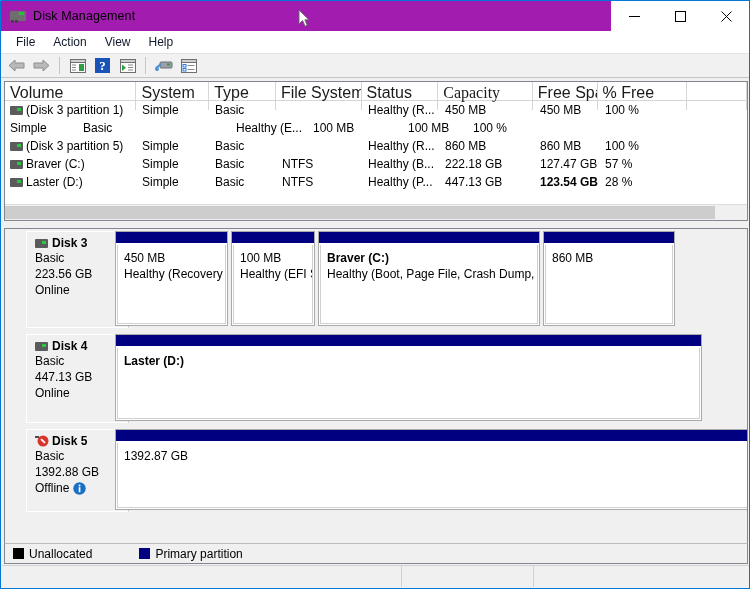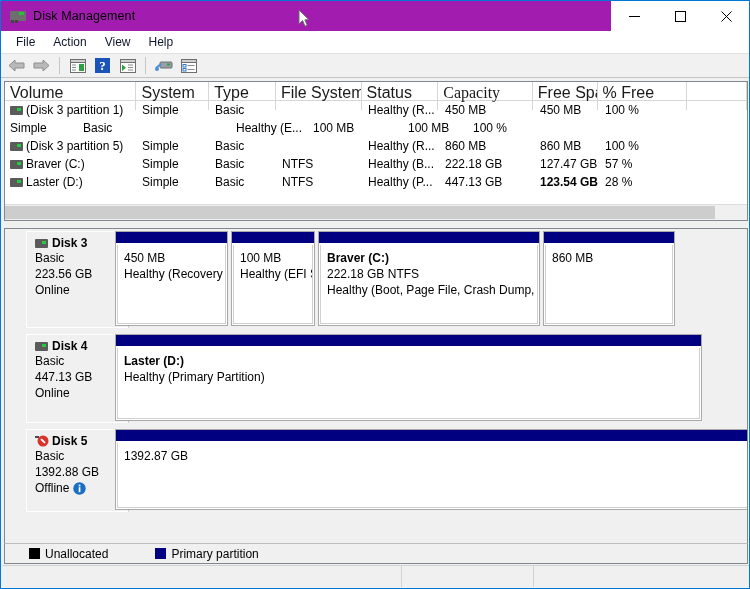--- a/index.html
+++ b/index.html
@@ -289,21 +289,21 @@
   
   #legend {
     position: absolute;
     left: 3px; top: 542px;
     width: 744px; height: 21px;
     background: #f0f0f0;
     border: 1px solid #828790;
     border-top: 1px solid #bdbdbd;
     display: flex;
     align-items: center;
-    padding-left: 24px;
+    padding-left: 8px;
     gap: 20px;
   }
   .lg-item { display: flex; align-items: center; gap: 5px; }
   .lg-swatch { width: 11px; height: 11px; flex: none; }
   .lg-label { font-size: 12px; color: #000; }
   .lg-gap { width: 7px; }
 
   
   #statusbar {
     position: absolute;
@@ -530,21 +530,20 @@
             <div class="cap" style="background: rgb(0, 0, 128);"></div>
             <div class="body">
               <div class="pline">100 MB</div>
               <div class="pline">Healthy (EFI S</div>
             </div>
           </div>
           <div class="part" style="width: 222px;">
             <div class="cap" style="background: rgb(0, 0, 128);"></div>
             <div class="body">
               <div class="pline bold">Braver  (C:)</div>
-              <div class="pline">222.18 GB NTFS</div>
               <div class="pline">Healthy (Boot, Page File, Crash Dump, Pr</div>
             </div>
           </div>
           <div class="part" style="width: 132px;">
             <div class="cap" style="background: rgb(0, 0, 128);"></div>
             <div class="body">
               <div class="pline">860 MB</div>
             </div>
           </div>
         </div>
@@ -557,21 +556,20 @@
           </div>
           <div class="disk-sub">Basic</div>
           <div class="disk-sub">447.13 GB</div>
           <div class="disk-sub"><span>Online</span></div>
         </div>
         <div class="parts" style="left: 110px;">
           <div class="part" style="width: 587px;">
             <div class="cap" style="background: rgb(0, 0, 128);"></div>
             <div class="body">
               <div class="pline bold">Laster  (D:)</div>
-              <div class="pline">Healthy (Primary Partition)</div>
             </div>
           </div>
         </div>
       </div>
       <div class="disk-row" style="height: 89px;">
         <div class="disk-info">
           <div class="disk-title">
             <svg class="erricon" viewBox="0 0 14 14">
               <rect x="0" y="2" width="4" height="2" fill="#4a4a4a"></rect>
               <circle cx="8" cy="7" r="5.5" fill="#d9342b"></circle>

